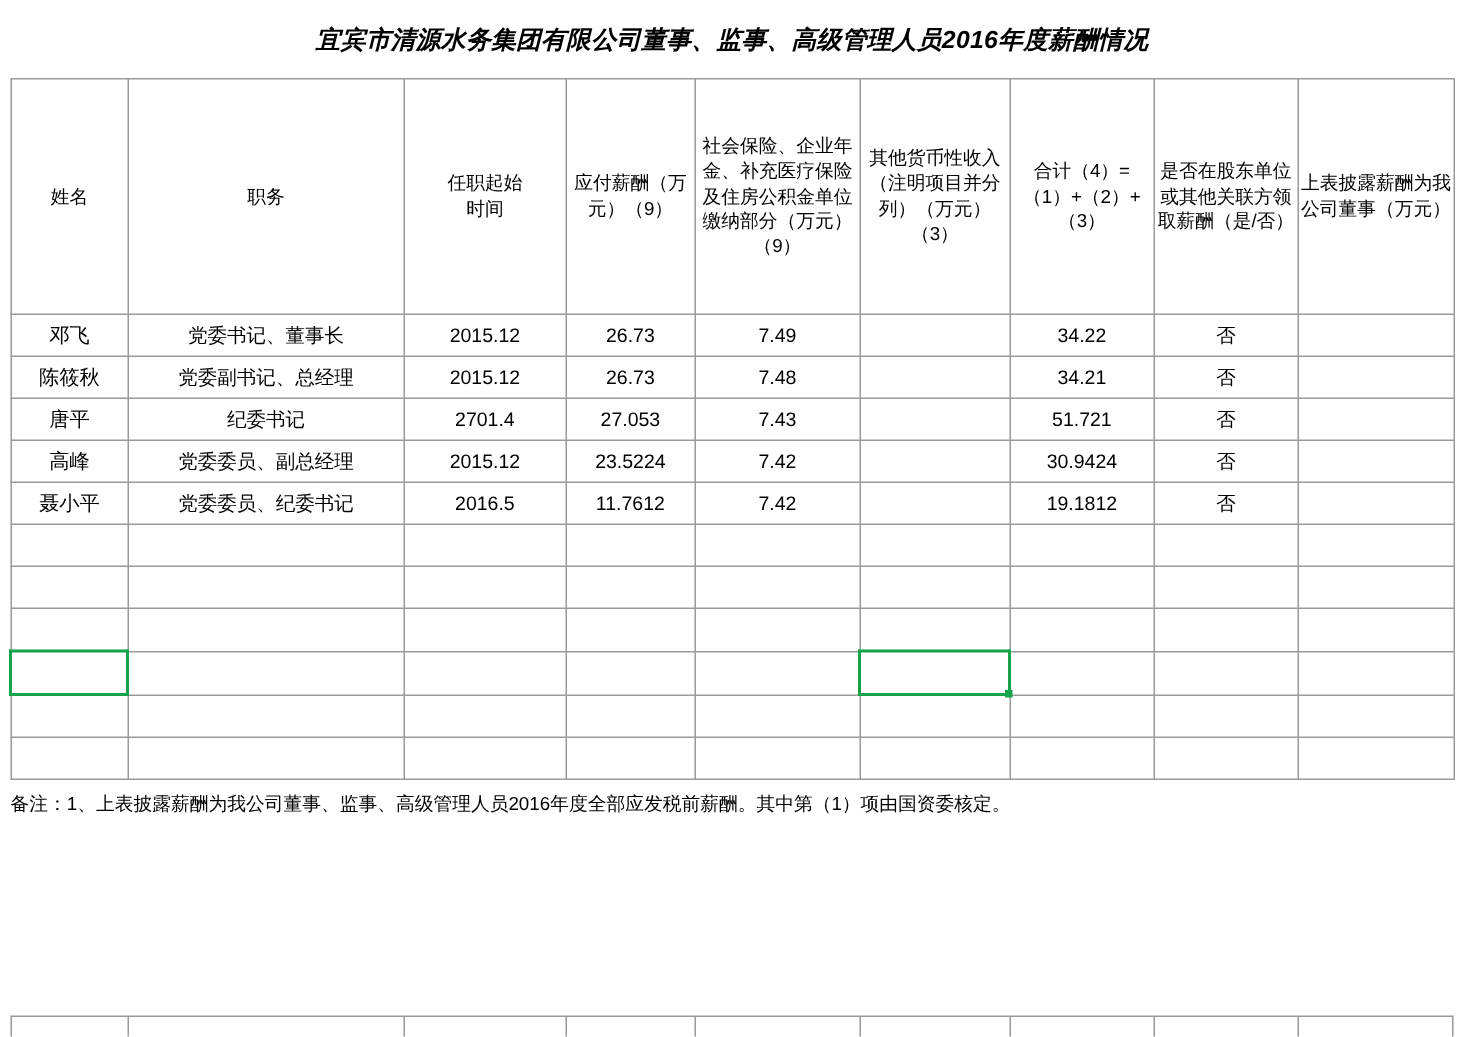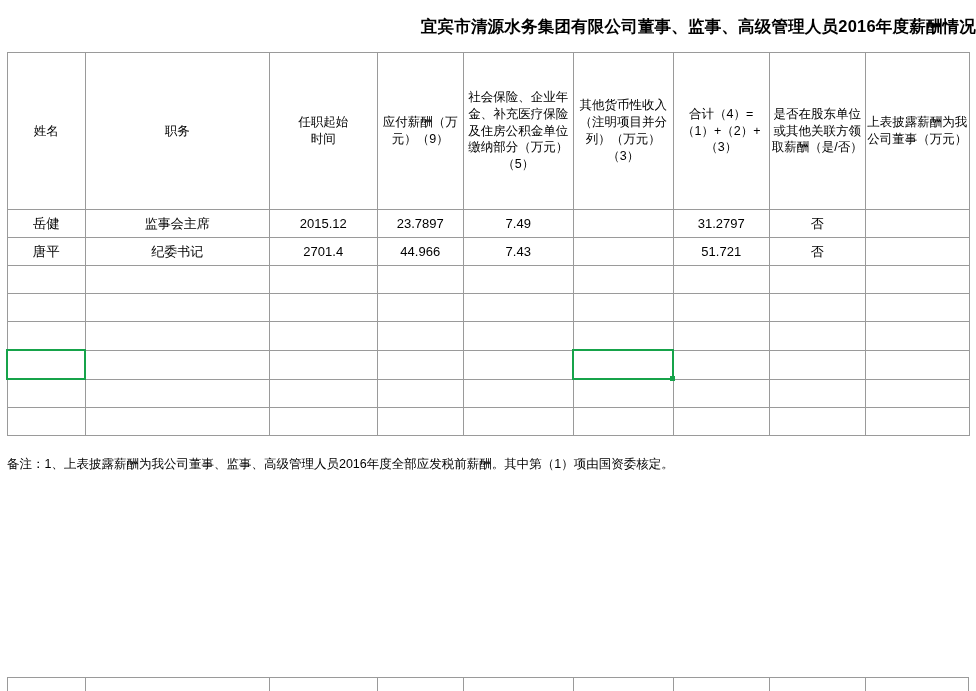--- a/index.html
+++ b/index.html
@@ -14,25 +14,26 @@
     color: #000000;
     overflow: hidden;
   }
   .sheet {
     position: relative;
     width: 976px;
     height: 691px;
     box-sizing: border-box;
   }
   .title {
-    text-align: right;
+    text-align: center;
     font-size: 16.5px;
     font-weight: bold;
     padding: 16px 0 14px 0;
     letter-spacing: 0.2px;
+    font-style: italic;
   }
   table.main {
     border-collapse: collapse;
     table-layout: fixed;
     width: 962px;
     margin: 0 auto;
     font-size: 12.5px;
   }
   table.main td, table.main th {
     border: 1px solid #9a9a9a;
@@ -75,21 +76,21 @@
     content: "";
     position: absolute;
     right: -3px;
     bottom: -3px;
     width: 5px;
     height: 5px;
     background: #16a34a;
   }
   .footer {
     width: 962px;
-    margin: 12px auto;
+    margin: 0 auto;
     font-size: 12.5px;
     padding: 7px 2px 2px 2px;
     text-align: left;
     line-height: 1.5;
   }
   .bottom-strip {
     position: absolute;
     left: 7px;
     right: 7px;
     bottom: 0;
@@ -127,56 +128,89 @@
       <col style="width:96px">
       <col style="width:96px">
       <col style="width:104px">
     </colgroup>
     <tbody>
       <tr class="hdr">
         <td class="narrow">姓名</td>
         <td class="narrow">职务</td>
         <td class="narrow">任职起始时间</td>
         <td>应付薪酬（万元）（9）</td>
-        <td>社会保险、企业年金、补充医疗保险及住房公积金单位缴纳部分（万元）（5）</td>
+        <td>社会保险、企业年金、补充医疗保险及住房公积金单位缴纳部分（万元）（9）</td>
         <td>其他货币性收入（注明项目并分列）（万元）（3）</td>
         <td>合计（4）=（1）+（2）+（3）</td>
         <td>是否在股东单位或其他关联方领取薪酬（是/否）</td>
         <td>上表披露薪酬为我公司董事（万元）</td>
       </tr>
 
-
-
-      <tr class="data">
-        <td class="name">岳健</td>
-        <td>监事会主席</td>
+      <tr class="data">
+        <td class="name">邓飞</td>
+        <td>党委书记、董事长</td>
         <td>2015.12</td>
-        <td>23.7897</td>
+        <td>26.73</td>
         <td>7.49</td>
         <td></td>
-        <td>31.2797</td>
-        <td>否</td>
-        <td></td>
-      </tr>
+        <td>34.22</td>
+        <td>否</td>
+        <td></td>
+      </tr>
+
+      <tr class="data">
+        <td class="name">陈筱秋</td>
+        <td>党委副书记、总经理</td>
+        <td>2015.12</td>
+        <td>26.73</td>
+        <td>7.48</td>
+        <td></td>
+        <td>34.21</td>
+        <td>否</td>
+        <td></td>
+      </tr>
+
 
       <tr class="data">
         <td class="name">唐平</td>
         <td>纪委书记</td>
         <td>2701.4</td>
-        <td>44.966</td>
+        <td>27.053</td>
         <td>7.43</td>
         <td></td>
         <td>51.721</td>
         <td>否</td>
         <td></td>
       </tr>
 
 
-
-
+      <tr class="data">
+        <td class="name">高峰</td>
+        <td>党委委员、副总经理</td>
+        <td>2015.12</td>
+        <td>23.5224</td>
+        <td>7.42</td>
+        <td></td>
+        <td>30.9424</td>
+        <td>否</td>
+        <td></td>
+      </tr>
+
+
+      <tr class="data">
+        <td class="name">聂小平</td>
+        <td>党委委员、纪委书记</td>
+        <td>2016.5</td>
+        <td>11.7612</td>
+        <td>7.42</td>
+        <td></td>
+        <td>19.1812</td>
+        <td>否</td>
+        <td></td>
+      </tr>
 
       <tr class="blank">
         <td></td>
         <td></td>
         <td></td>
         <td></td>
         <td></td>
         <td></td>
         <td></td>
         <td></td>

